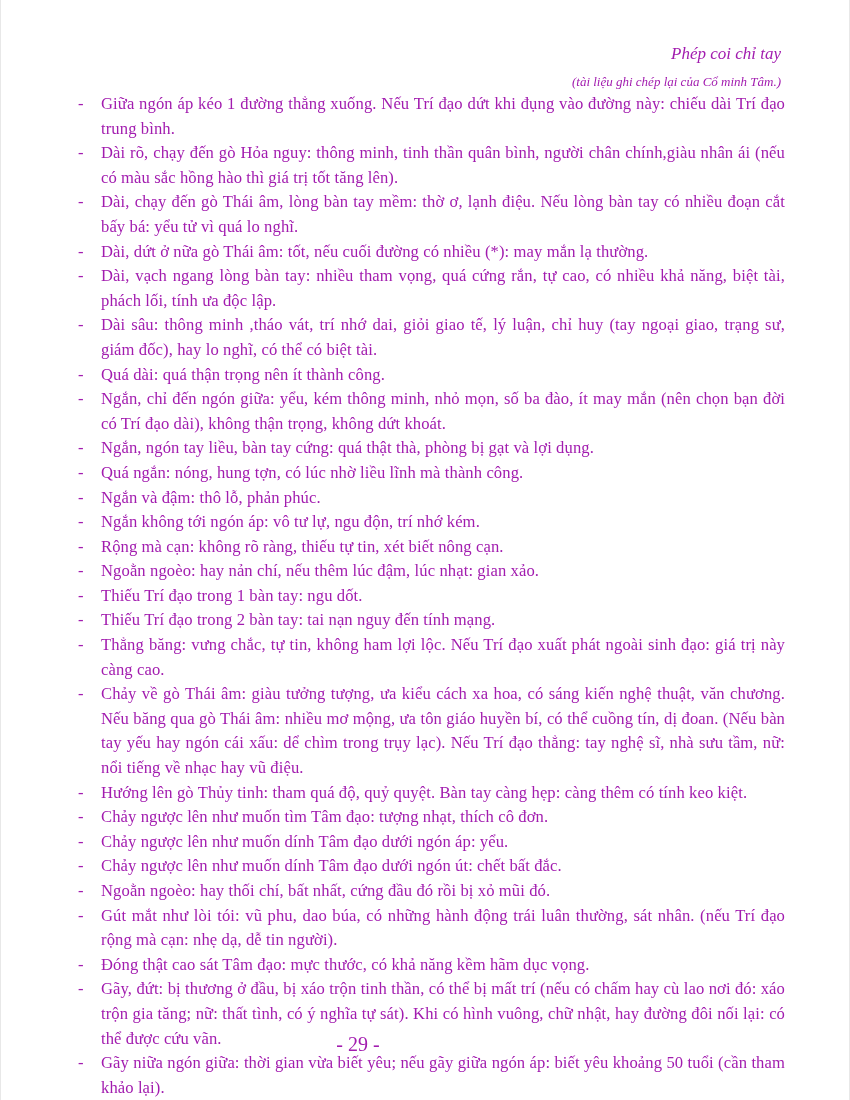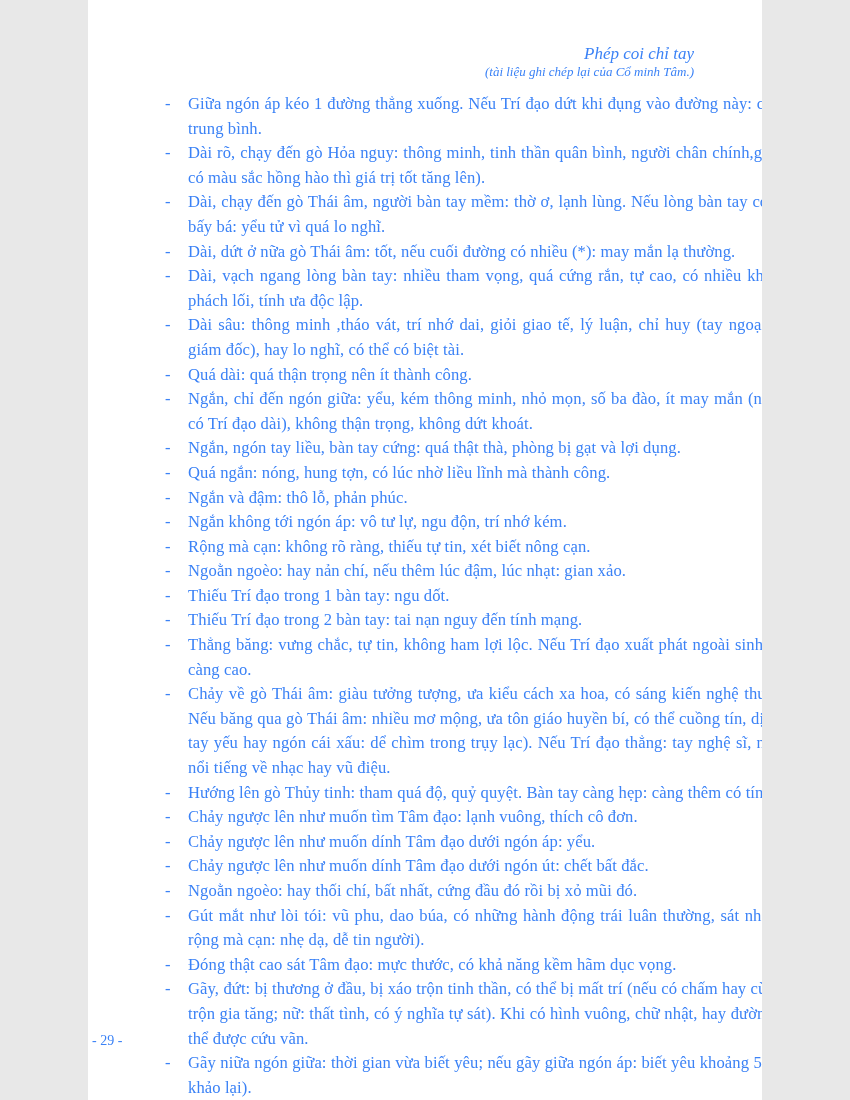--- a/index.html
+++ b/index.html
@@ -2,44 +2,44 @@
 <html><head>
 <meta charset="utf-8">
 <style>
   html, body {
     margin: 0;
     padding: 0;
     background: #e8e8e8;
   }
   .page {
     position: relative;
-    width: 674px;
+    width: 848px;
     height: 1100px;
     margin: 0 auto;
     background: #ffffff;
-    color: #3b82f6;
+    color: #a21caf;
     font-family: "Liberation Serif", serif;
     overflow: hidden;
   }
   .header {
     position: absolute;
     top: 44px;
     right: 68px;
     text-align: right;
   }
   .header .title {
     font-style: italic;
     font-size: 17px;
     line-height: 20px;
   }
   .header .subtitle {
     font-style: italic;
     font-size: 13px;
     line-height: 16px;
-    margin-top: 0;
+    margin-top: 10px;
   }
   .bullet-list {
     position: absolute;
     top: 92px;
     left: 68px;
     width: 716px;
   }
   .item {
     display: flex;
     align-items: flex-start;
@@ -54,26 +54,26 @@
   .item .text {
     flex: 1 1 auto;
     text-align: justify;
     font-size: 16.6px;
     line-height: 24.6px;
     letter-spacing: 0.1px;
   }
   .footer {
     position: absolute;
     top: 1033px;
-    left: 4px;
+    left: 16px;
     width: 782px;
-    text-align: left;
+    text-align: center;
     padding-right: 100px;
     box-sizing: border-box;
-    font-size: 14px;
+    font-size: 20px;
   }
 </style>
 </head>
 <body>
 
 <div class="page">
 
   <div class="header">
     <div class="title">Phép coi chỉ tay</div>
     <div class="subtitle">(tài liệu ghi chép lại của Cổ minh Tâm.)</div>
@@ -83,21 +83,21 @@
       <div class="item">
         <span class="dash">-</span>
         <span class="text">Giữa ngón áp kéo 1 đường thẳng xuống. Nếu Trí đạo dứt khi đụng vào đường này: chiếu dài Trí đạo trung bình.</span>
       </div>
       <div class="item">
         <span class="dash">-</span>
         <span class="text">Dài rõ, chạy đến gò Hỏa nguy: thông minh, tinh thần quân bình, người chân chính,giàu nhân ái (nếu có màu sắc hồng hào thì giá trị tốt tăng lên).</span>
       </div>
       <div class="item">
         <span class="dash">-</span>
-        <span class="text">Dài, chạy đến gò Thái âm, người bàn tay mềm: thờ ơ, lạnh lùng. Nếu lòng bàn tay có nhiều đoạn cắt bấy bá: yểu tử vì quá lo nghĩ.</span>
+        <span class="text">Dài, chạy đến gò Thái âm, lòng bàn tay mềm: thờ ơ, lạnh điệu. Nếu lòng bàn tay có nhiều đoạn cắt bấy bá: yểu tử vì quá lo nghĩ.</span>
       </div>
       <div class="item">
         <span class="dash">-</span>
         <span class="text">Dài, dứt ở nữa gò Thái âm: tốt, nếu cuối đường có nhiều (*): may mắn lạ thường.</span>
       </div>
       <div class="item">
         <span class="dash">-</span>
         <span class="text">Dài, vạch ngang lòng bàn tay: nhiều tham vọng, quá cứng rắn, tự cao, có nhiều khả năng, biệt tài, phách lối, tính ưa độc lập.</span>
       </div>
       <div class="item">
@@ -151,21 +151,21 @@
       <div class="item">
         <span class="dash">-</span>
         <span class="text">Chảy về gò Thái âm: giàu tưởng tượng, ưa kiểu cách xa hoa, có sáng kiến nghệ thuật, văn chương. Nếu băng qua gò Thái âm: nhiều mơ mộng, ưa tôn giáo huyền bí, có thể cuồng tín, dị đoan. (Nếu bàn tay yếu hay ngón cái xấu: dể chìm trong trụy lạc). Nếu Trí đạo thẳng: tay nghệ sĩ, nhà sưu tầm, nữ: nổi tiếng về nhạc hay vũ điệu.</span>
       </div>
       <div class="item">
         <span class="dash">-</span>
         <span class="text">Hướng lên gò Thủy tinh: tham quá độ, quỷ quyệt. Bàn tay càng hẹp: càng thêm có tính keo kiệt.</span>
       </div>
       <div class="item">
         <span class="dash">-</span>
-        <span class="text">Chảy ngược lên như muốn tìm Tâm đạo: lạnh vuông, thích cô đơn.</span>
+        <span class="text">Chảy ngược lên như muốn tìm Tâm đạo: tượng nhạt, thích cô đơn.</span>
       </div>
       <div class="item">
         <span class="dash">-</span>
         <span class="text">Chảy ngược lên như muốn dính Tâm đạo dưới ngón áp: yểu.</span>
       </div>
       <div class="item">
         <span class="dash">-</span>
         <span class="text">Chảy ngược lên như muốn dính Tâm đạo dưới ngón út: chết bất đắc.</span>
       </div>
       <div class="item">

